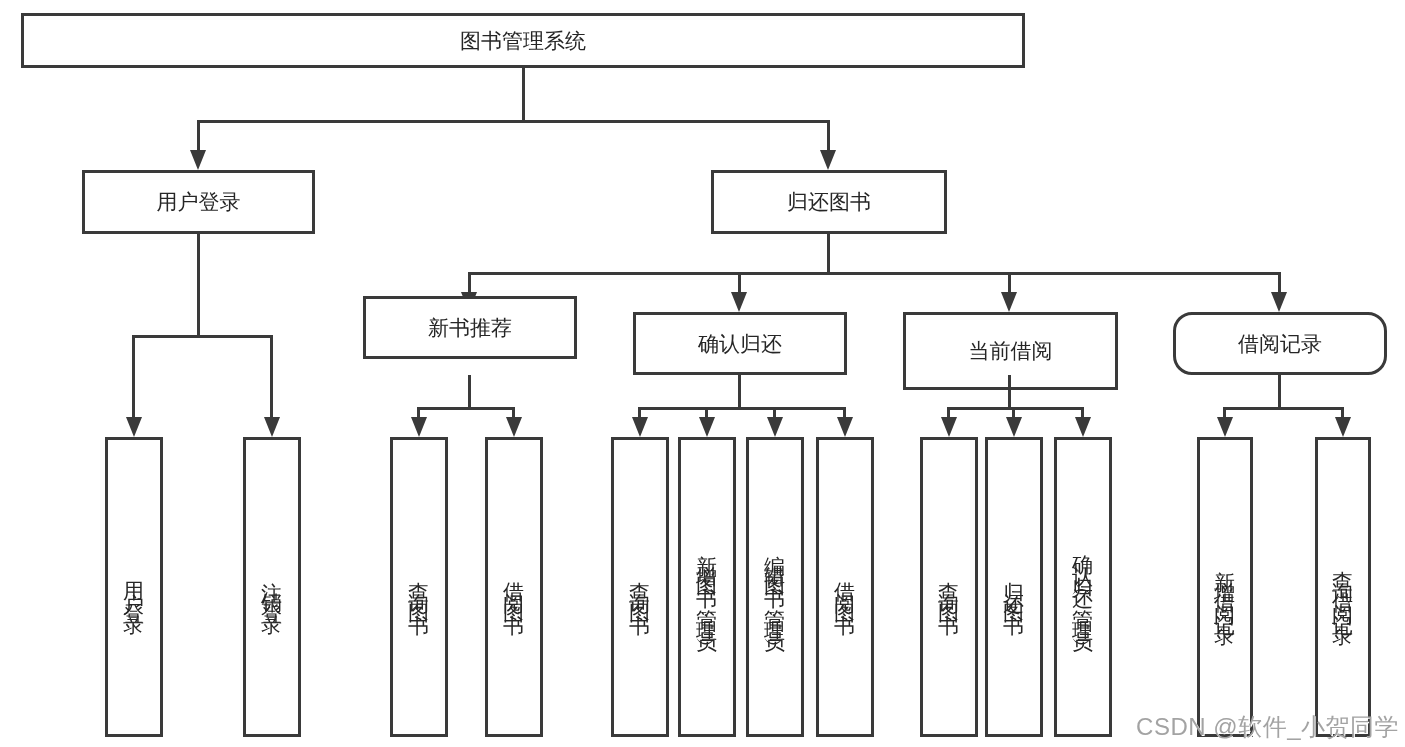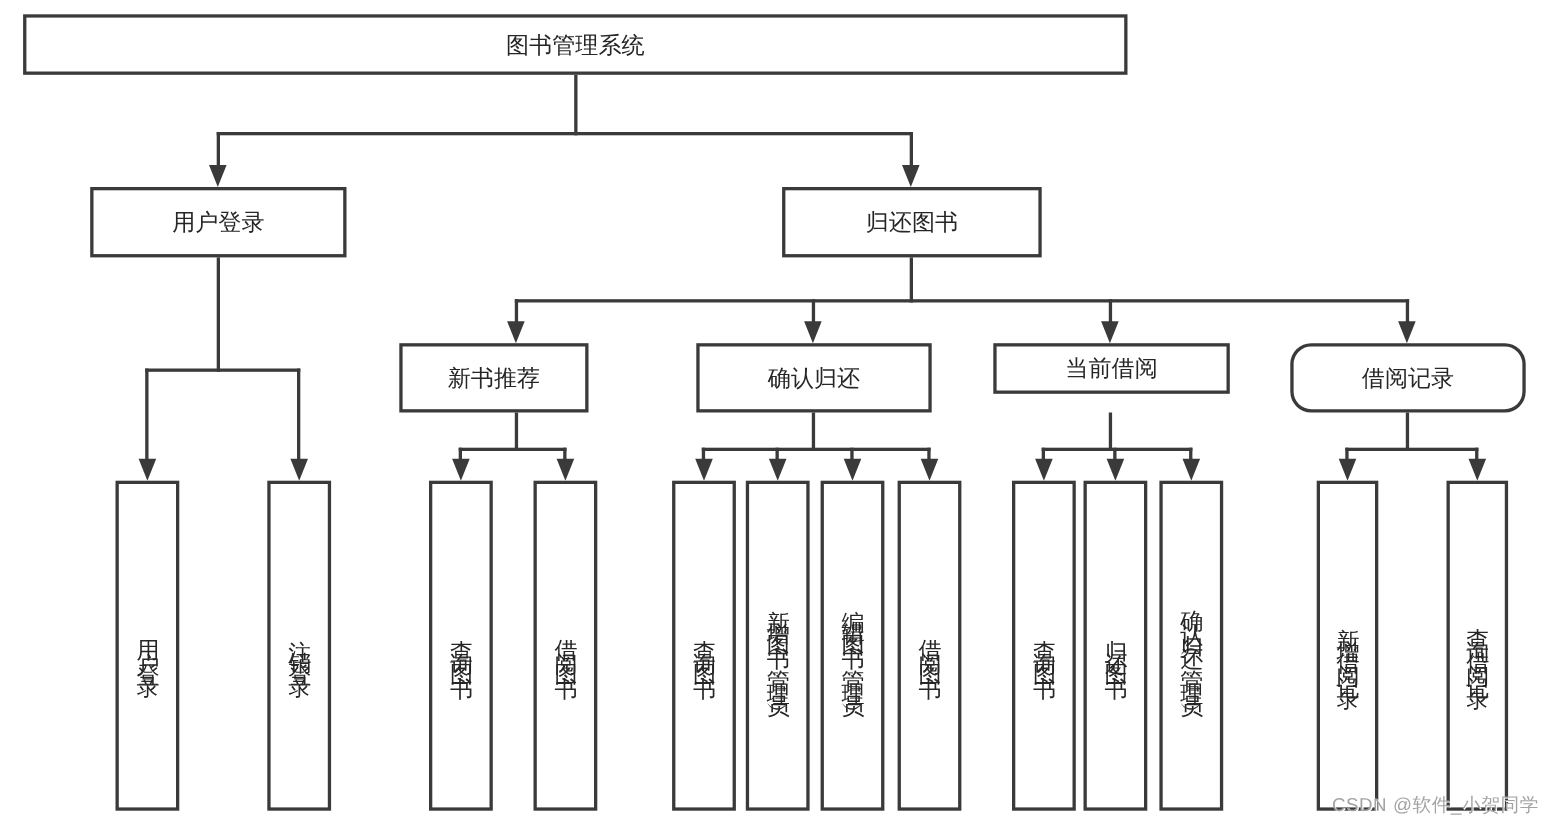--- a/index.html
+++ b/index.html
@@ -30,21 +30,21 @@
   }
   .ln{position:absolute;background:var(--line);}
   .arr{
     position:absolute;width:0;height:0;
     border-left:8px solid transparent;
     border-right:8px solid transparent;
     border-top:20px solid var(--line);
   }
   .watermark{
     position:absolute;right:6px;bottom:4px;
-    font-size:17px;color:var(--wm);letter-spacing:0.5px;
+    font-size:24px;color:var(--wm);letter-spacing:0.5px;
     text-shadow:1px 1px 0 #ffffff;
   }
 </style>
 </head>
 <body>
 
 <div class="stage">
 
   <div class="box" style="left:21px;top:13px;width:1004px;height:55px;">图书管理系统</div>
 
@@ -69,23 +69,23 @@
   <div class="ln" style="left:468px;top:272px;width:813px;height:3px;"></div>
   <div class="ln" style="left:468px;top:272px;width:3px;height:22px;"></div>
   <div class="arr" style="left:461px;top:292px;"></div>
   <div class="ln" style="left:738px;top:272px;width:3px;height:22px;"></div>
   <div class="arr" style="left:731px;top:292px;"></div>
   <div class="ln" style="left:1008px;top:272px;width:3px;height:22px;"></div>
   <div class="arr" style="left:1001px;top:292px;"></div>
   <div class="ln" style="left:1278px;top:272px;width:3px;height:22px;"></div>
   <div class="arr" style="left:1271px;top:292px;"></div>
 
-  <div class="box" style="left:363px;top:312px;width:172px;height:63px;">新书推荐</div>
+  <div class="box" style="left:363px;top:296px;width:214px;height:63px;">新书推荐</div>
   <div class="box" style="left:633px;top:312px;width:214px;height:63px;">确认归还</div>
-  <div class="box" style="left:903px;top:312px;width:215px;height:46px;">当前借阅</div>
+  <div class="box" style="left:903px;top:312px;width:215px;height:78px;">当前借阅</div>
   <div class="box" style="left:1173px;top:312px;width:214px;height:63px;border-radius:19px;">借阅记录</div>
 
   <div class="ln" style="left:468px;top:375px;width:3px;height:35px;"></div>
   <div class="ln" style="left:417px;top:407px;width:98px;height:3px;"></div>
   <div class="ln" style="left:417px;top:407px;width:3px;height:12px;"></div>
   <div class="arr" style="left:411px;top:417px;"></div>
   <div class="ln" style="left:512px;top:407px;width:3px;height:12px;"></div>
   <div class="arr" style="left:506px;top:417px;"></div>
 
   <div class="ln" style="left:738px;top:375px;width:3px;height:35px;"></div>

